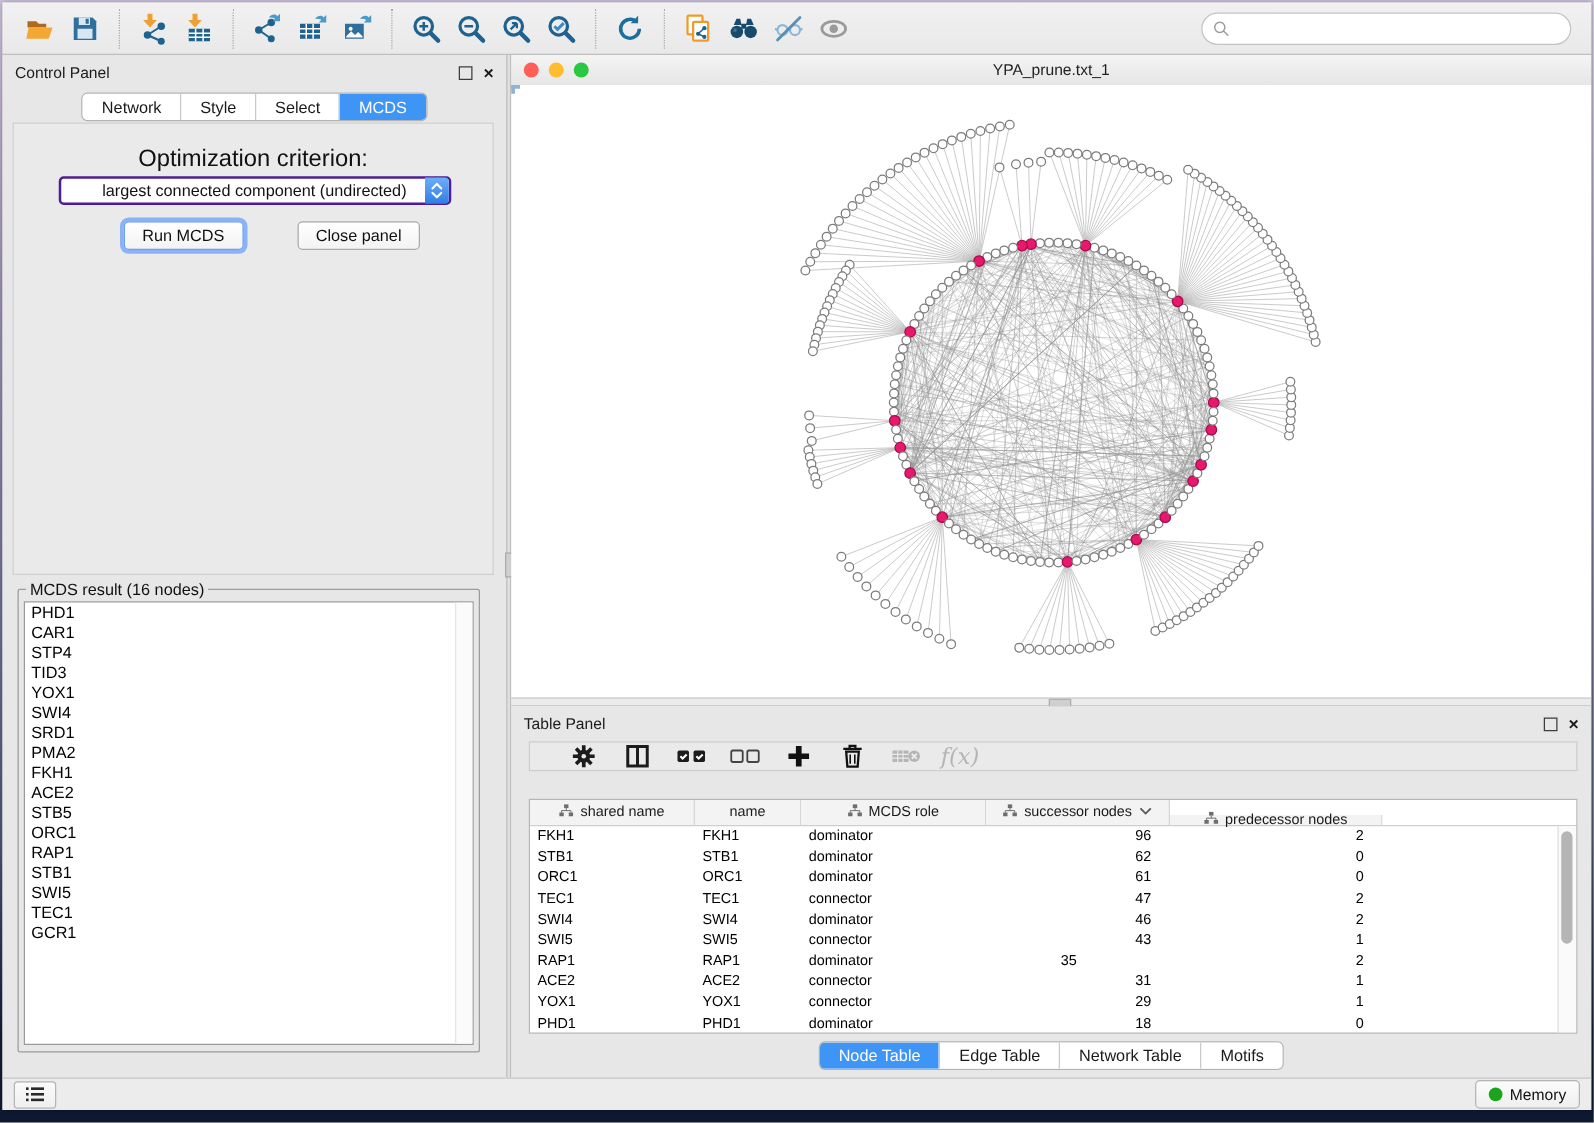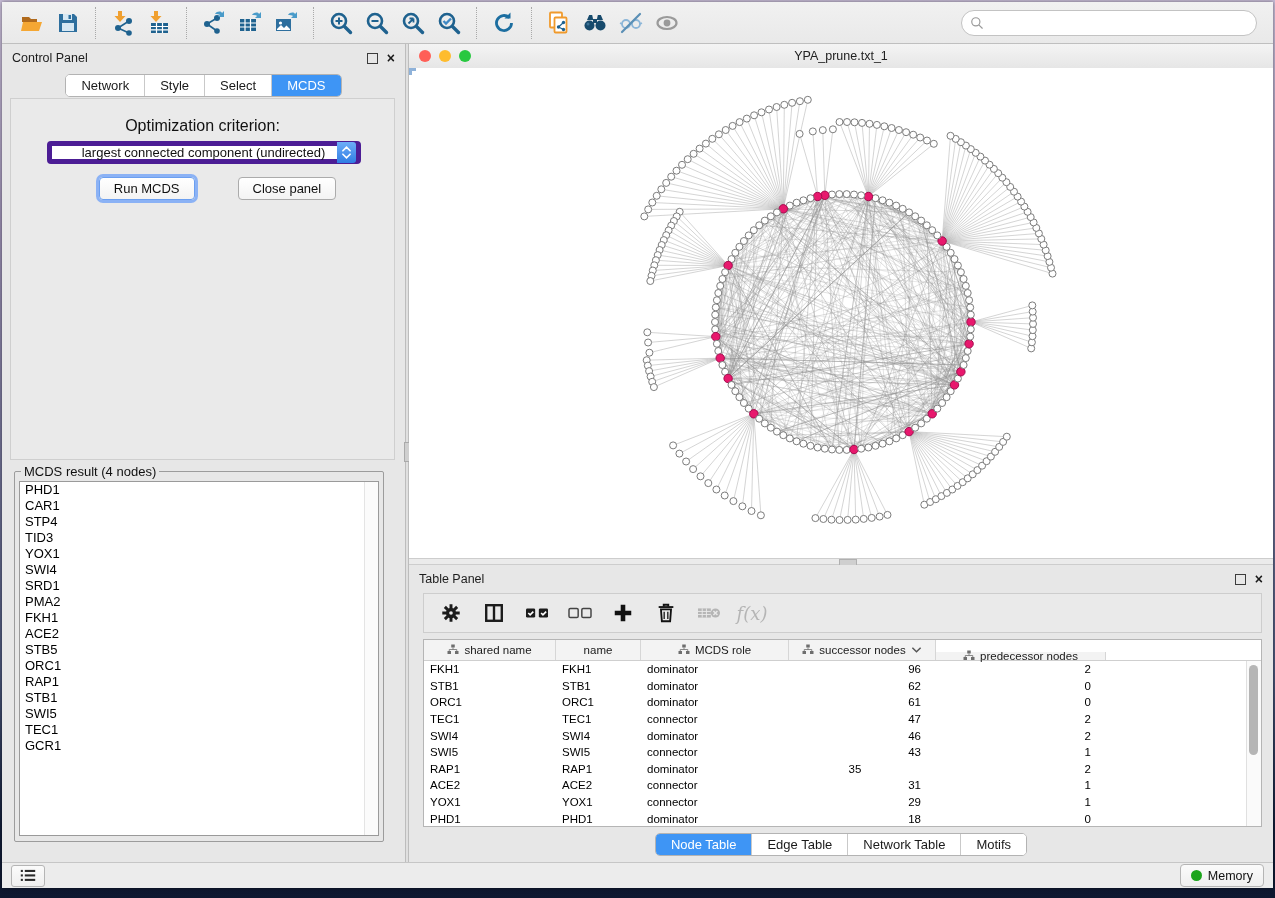--- a/index.html
+++ b/index.html
@@ -24,22 +24,22 @@
   .panel-title{font-size:12.5px;color:#1c1c1c;}
   .panel-btns{margin-left:auto;display:flex;align-items:center;gap:9px;}
   .float-ico{width:9px;height:9px;border:1.5px solid #3c3c3c;display:inline-block;}
   .close-ico{font-weight:bold;font-size:14px;color:#1a1a1a;line-height:10px;}
   .seg-tabs{display:flex;justify-content:center;margin-top:4px;}
   .seg{display:flex;border:1px solid #b3b3b3;border-radius:5px;overflow:hidden;background:#fff;}
   .seg button{border:none;background:#fff;font:13px "Liberation Sans",sans-serif;color:#1a1a1a;padding:3px 15px;border-left:1px solid #c9c9c9;cursor:default;}
   .seg button:first-child{border-left:none;}
   .seg button.active{background:#3e95f5;color:#fff;}
   .tabbox{position:absolute;left:8px;width:385px;top:54px;height:362px;background:#eaeaea;border:1px solid #cfcfcf;box-sizing:border-box;}
-  .opt-label{text-align:center;font-size:16px;color:#111;margin-top:18px;}
-  .dropdown{position:absolute;left:36px;top:42px;width:314px;height:23px;background:#fff;border:5px solid #4c1d95;border-radius:4px;display:flex;align-items:center;box-sizing:border-box;}
+  .opt-label{text-align:center;font-size:19px;color:#111;margin-top:18px;}
+  .dropdown{position:absolute;left:36px;top:42px;width:314px;height:23px;background:#fff;border:2px solid #4c1d95;border-radius:4px;display:flex;align-items:center;box-sizing:border-box;}
   .dropdown .dd-text{flex:1;text-align:center;font-size:13px;color:#111;padding-left:18px;white-space:nowrap;overflow:hidden;}
   .dd-stepper{width:19px;height:21px;background:linear-gradient(#6eaef8,#2f7de4);border-radius:0 3px 3px 0;display:flex;flex-direction:column;align-items:center;justify-content:center;gap:1px;}
   .dd-stepper svg{display:block}
   .btnrow{position:absolute;left:0;right:0;top:78px;display:flex;justify-content:center;gap:13px;}
   .pushbtn{background:linear-gradient(#ffffff,#f3f3f3);border:1px solid #ababab;border-radius:4px;font:13px "Liberation Sans",sans-serif;color:#111;padding:3px 14px;height:23px;box-sizing:border-box;cursor:default;margin-left:30px;}
   .pushbtn.focused{box-shadow:0 0 0 3px rgba(88,148,251,.65);border-color:#6b9ff0;}
   fieldset.mcds{position:absolute;left:12px;width:368px;top:420px;height:376px;border:1px solid #9c9c9c;border-radius:2px;margin:0;padding:0;background:#e7e7e7;}
   fieldset.mcds legend{font-size:13px;color:#111;margin-left:6px;padding:0 3px;}
   .mcds-list{position:absolute;left:4px;right:4px;top:2px;bottom:5px;background:#fff;border:1px solid #9a9a9a;overflow:hidden;}
   .mcds-list .item{font-size:13px;color:#000;line-height:16px;padding-left:5px;}
@@ -52,21 +52,21 @@
   .netwin-title{position:absolute;left:0;right:0;top:0;height:24px;background:linear-gradient(#f4f4f4,#e6e6e6);border-bottom:1px solid #c9c9c9;display:flex;align-items:center;}
   .lights{display:flex;gap:8px;margin-left:10px;}
   .light{width:12px;height:12px;border-radius:50%;}
   .netwin-title .wtitle{position:absolute;left:0;right:0;text-align:center;font-size:12.5px;color:#222;}
   .canvas{position:absolute;left:0;right:0;top:24px;height:490px;background:#fff;}
   .canvas .corner{position:absolute;left:0;top:0;width:7px;height:7px;border-left:3px solid #8fb2d9;border-top:3px solid #8fb2d9;box-sizing:border-box;}
   .hsplit{position:absolute;left:0;right:0;top:514px;height:7px;background:#ebebeb;border-top:1px solid #cdcdcd;border-bottom:1px solid #cdcdcd;box-sizing:border-box;}
   .hsplit .handle{position:absolute;left:430px;top:0px;width:16px;height:5px;background:#cfcfcf;border:1px solid #b0b0b0;}
   
   .tpanel{position:absolute;left:0;right:0;top:521px;bottom:0;background:#e7e7e7;}
-  .t-toolbar{position:absolute;left:14px;right:11px;top:28px;height:40px;background:#eaeaea;border:1px solid #cdcdcd;box-sizing:border-box;display:flex;align-items:center;gap:9px;padding:0 10px;}
+  .t-toolbar{position:absolute;left:14px;right:11px;top:28px;height:24px;background:#eaeaea;border:1px solid #cdcdcd;box-sizing:border-box;display:flex;align-items:center;gap:9px;padding:0 26px;}
   .t-tool{width:34px;height:30px;display:flex;align-items:center;justify-content:center;}
   .fx{font-family:"DejaVu Serif",serif;font-style:italic;font-size:18px;color:#b5b5b5;}
   .datatable{position:absolute;left:14px;right:11px;top:74px;height:188px;background:#fff;border:1px solid #b5b5b5;box-sizing:border-box;overflow:hidden;}
   .thead{display:flex;height:20px;border-bottom:1px solid #cfcfcf;background:#fff;}
   .th{background:#f3f3f3;border-right:1px solid #d6d6d6;display:flex;align-items:center;justify-content:center;gap:5px;font-size:11.5px;color:#1a1a1a;box-sizing:border-box;flex:0 0 auto;}
   .th.filler{background:#fff;border-right:none;flex:1 1 auto;}
   .trow{display:flex;height:16.6px;align-items:center;}
   .td{font-size:11.5px;color:#000;box-sizing:border-box;flex:0 0 auto;white-space:nowrap;overflow:hidden;}
   .td.text{padding-left:6px;}
   .td.num{text-align:right;padding-right:15px;}
@@ -260,21 +260,21 @@
                 <path d="M1 1l4 4 4-4" fill="none" stroke="#fff" stroke-width="1.8" stroke-linecap="round"></path>
               </svg>
           </span>
         </div>
         <div class="btnrow">
           <button class="pushbtn focused">Run MCDS</button>
           <button class="pushbtn">Close panel</button>
         </div>
       </div>
       <fieldset class="mcds">
-        <legend>MCDS result (4 nodes)</legend>
+        <legend>MCDS result (16 nodes)</legend>
         <div class="mcds-list" id="mcds-list">
 
         <div class="item">PHD1</div>
             <div class="item">CAR1</div>
             <div class="item">STP4</div>
             <div class="item">TID3</div>
             <div class="item">YOX1</div>
             <div class="item">SWI4</div>
             <div class="item">SRD1</div>
             <div class="item">PMA2</div>

